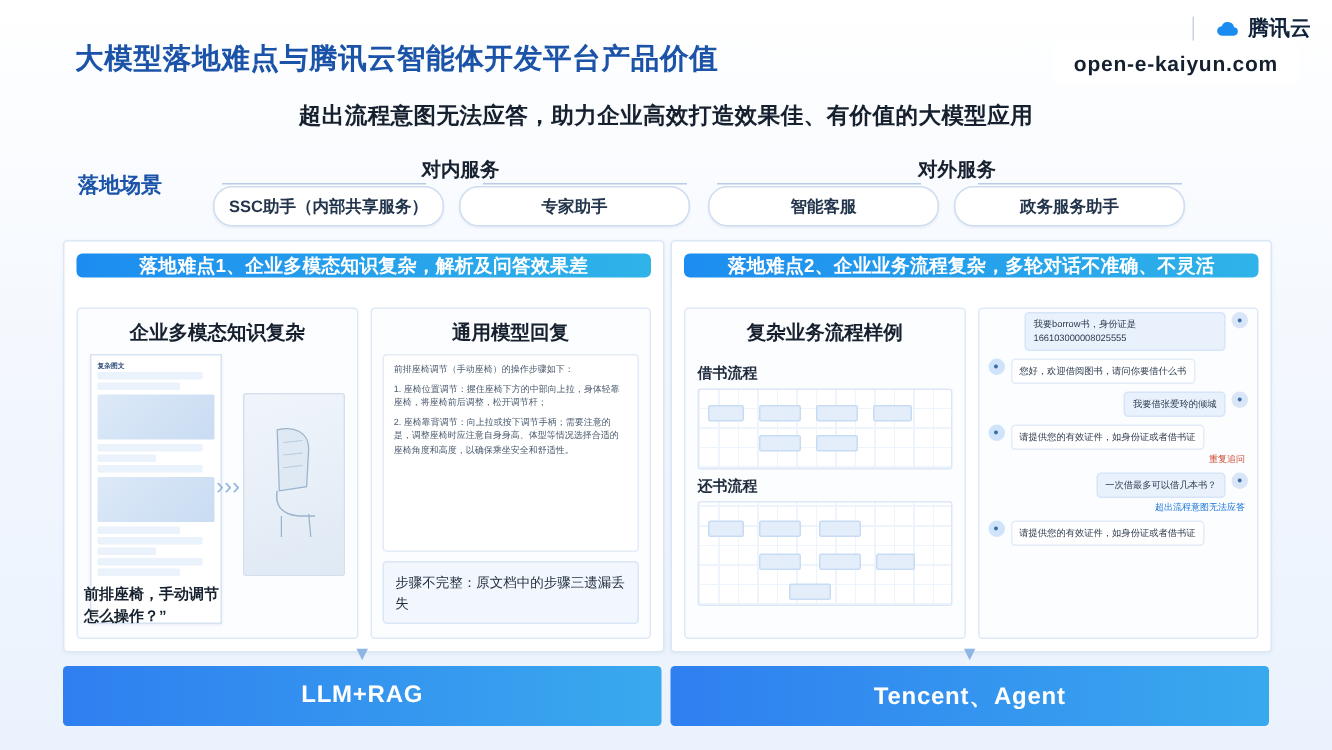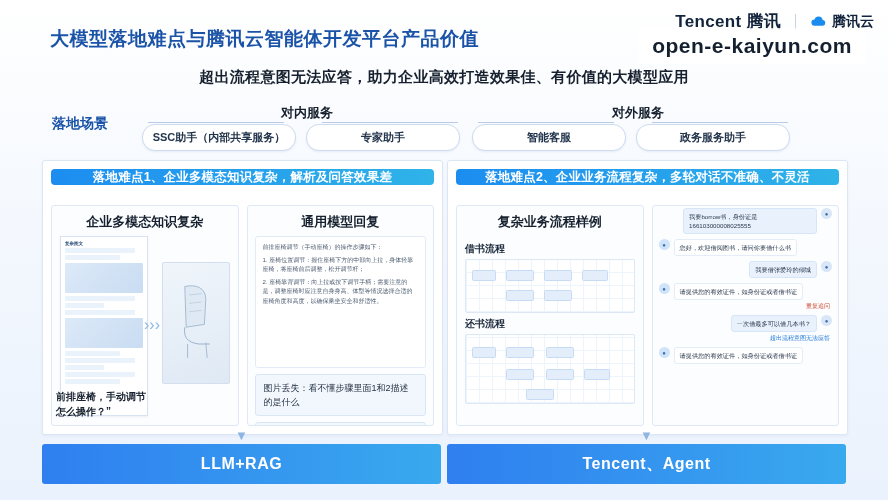--- a/index.html
+++ b/index.html
@@ -52,21 +52,21 @@
     width: 17px;
     height: 17px;
     display: inline-block;
   }
   .watermark {
     position: absolute;
     top: 28px;
     right: 22px;
     background: rgba(255,255,255,.78);
     color: #14202f;
-    font-size: 21px;
+    font-size: 14px;
     font-weight: bold;
     padding: 6px 14px;
     border-radius: 3px;
     letter-spacing: .5px;
   }
   
   .main-title {
     position: absolute;
     left: 50px;
     top: 26px;
@@ -370,21 +370,20 @@
   }
   .down-arrow.left { left: 42px; }
   .down-arrow.right { left: 447px; }
 </style>
 </head>
 <body>
 
 <div class="slide">
 
   <div class="brand">
-    <span class="brand-tencent">Tencent 腾讯</span>
     <span class="brand-sep"></span>
     <span class="brand-cloud">
       <span class="cloud-icon">
         <svg width="17" height="17" viewBox="0 0 24 24">
             <path d="M6.5 18h11a4 4 0 0 0 .4-7.98A6 6 0 0 0 6.3 9.2 4.4 4.4 0 0 0 6.5 18z" fill="#1a8cf0"></path>
           </svg>
       </span>
       <span>腾讯云</span>
     </span>
   </div>
@@ -443,21 +442,20 @@
         <div class="callout">前排座椅，手动调节怎么操作？”</div>
       </div>
 
       <div class="col">
         <div class="col-title">通用模型回复</div>
         <div class="reply-box">
           <p>前排座椅调节（手动座椅）的操作步骤如下：</p>
           <p>1. 座椅位置调节：握住座椅下方的中部向上拉，身体轻靠座椅，将座椅前后调整，松开调节杆；</p>
           <p>2. 座椅靠背调节：向上拉或按下调节手柄；需要注意的是，调整座椅时应注意自身身高、体型等情况选择合适的座椅角度和高度，以确保乘坐安全和舒适性。</p>
         </div>
-        <div class="issue-box">图片丢失：看不懂步骤里面1和2描述的是什么</div>
         <div class="issue-box">步骤不完整：原文档中的步骤三遗漏丢失</div>
       </div>
 
     </div>
   </div>
 
   <div class="panel right">
     <div class="panel-head">落地难点2、企业业务流程复杂，多轮对话不准确、不灵活</div>
     <div class="panel-body">
 

